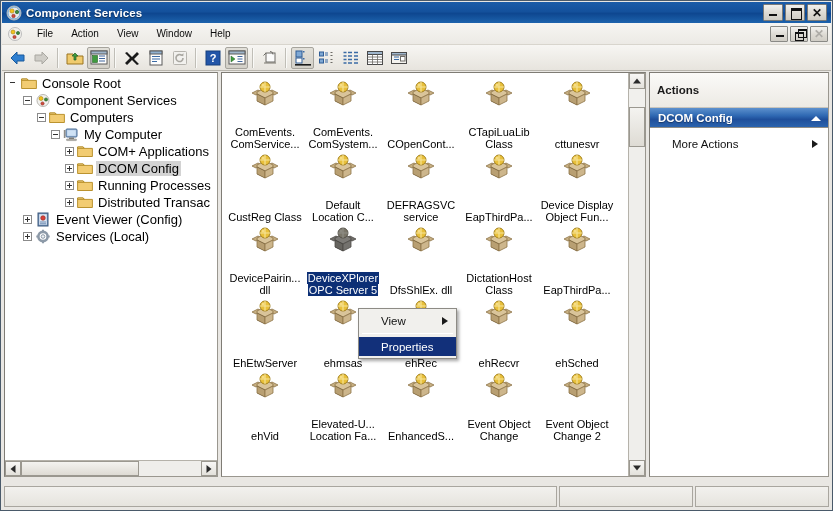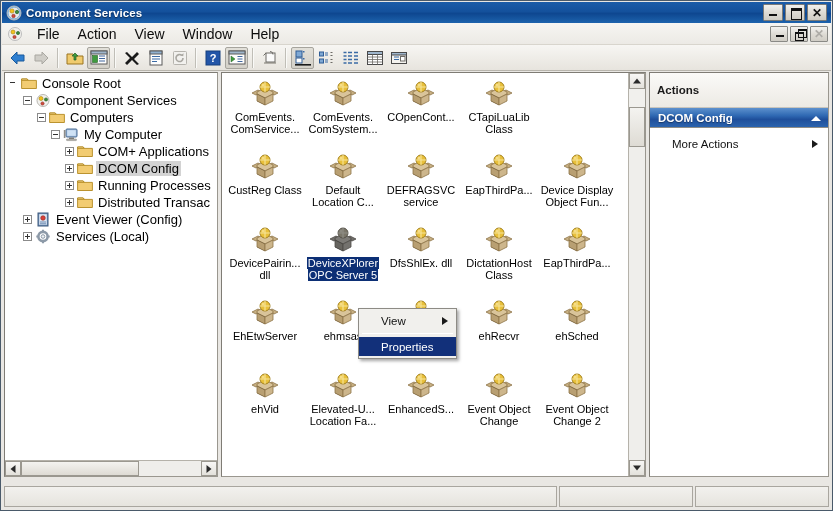--- a/index.html
+++ b/index.html
@@ -59,21 +59,21 @@
 
   
   .menubar {
     position: absolute; left: 1px; top: 22px; right: 1px; height: 22px;
     background: linear-gradient(to bottom, #f6f5f2 0%, #eceae5 100%);
     border-bottom: 1px solid #d8d5cd;
     display: flex; align-items: center;
   }
   .menubar .sysicon { width: 16px; height: 16px; margin: 0 5px 0 5px; position: relative; }
   .menuitem {
-    padding: 3px 9px; font-size: 14px; color: #0b0b0b; cursor: default;
+    padding: 3px 9px; font-size: 10px; color: #0b0b0b; cursor: default;
   }
   .mdibtns { margin-left: auto; display: flex; gap: 2px; padding-right: 3px; }
   .mdibtn {
     width: 18px; height: 16px;
     background: linear-gradient(to bottom, #f3f2ef 0%, #dddad3 55%, #d0cdc5 100%);
     border: 1px solid #8a8a86; border-radius: 1px; position: relative;
   }
   .mdibtn.dis .gl { color: #aeaca7; }
   .mdibtn.dis .g-close { color: #aeaca7; }
 
@@ -157,20 +157,21 @@
   .listinner { position: absolute; left: 0; top: 0; right: 17px; bottom: 0; overflow: hidden; }
   .grid {
     position: absolute; left: 4px; top: 4px;
     width: 395px;
   }
   .row { display: flex; }
   .cell {
     width: 78px; height: 73px;
     display: flex; flex-direction: column; align-items: center;
     padding-top: 2px;
+    justify-content: space-between;
   }
   .cellicon { width: 32px; height: 30px; position: relative; }
   .celllabel {
     margin-top: 2px; font-size: 11px; line-height: 12px; color: #000;
     text-align: center; width: 76px; word-break: break-word;
   }
   .celllabel .lbln { display: inline-block; padding: 0 1px; }
   .cell.selected .celllabel .lbln { background: #0c2f75; color: #ffffff; }
   .cell.selected .cellicon { filter: grayscale(0.85) brightness(0.62); }
 
@@ -607,20 +608,34 @@
                     <path d="M8 13 l8 -4 l8 4 v2 l-8 4 l-8 -4 Z" fill="#d9c49a" stroke="#8d7347" stroke-width="0.8"></path>
                     <path d="M8 15 v7 l8 4 v-7 Z" fill="#bda madness"></path>
                     <path d="M8 15 v7 l8 4 v-7 Z" fill="#b89f72" stroke="#8d7347" stroke-width="0.8"></path>
                     <path d="M24 15 v7 l-8 4 v-7 Z" fill="#cdb68c" stroke="#8d7347" stroke-width="0.8"></path>
                     <circle cx="16" cy="8" r="5" fill="#e8c03c" stroke="#9c7811" stroke-width="0.9"></circle>
                     <path d="M11 8 h10 M16 3 v10" stroke="#f6e49a" stroke-width="1.1"></path>
                     <circle cx="14" cy="6" r="1.5" fill="#f7e08e" opacity="0.9"></circle>
                   </svg></div>
                 <div class="celllabel"><span class="lbln">CTapiLuaLib</span><br><span class="lbln">Class</span></div>
               </div>
+              <div class="cell">
+                <div class="cellicon"><svg width="32" height="30" viewBox="0 0 32 30">
+                    <path d="M3 14 l6 -3 l4 2 l-6 3 Z" fill="#c9b184" stroke="#8d7347" stroke-width="0.8"></path>
+                    <path d="M29 14 l-6 -3 l-4 2 l6 3 Z" fill="#c9b184" stroke="#8d7347" stroke-width="0.8"></path>
+                    <path d="M8 13 l8 -4 l8 4 v2 l-8 4 l-8 -4 Z" fill="#d9c49a" stroke="#8d7347" stroke-width="0.8"></path>
+                    <path d="M8 15 v7 l8 4 v-7 Z" fill="#bda madness"></path>
+                    <path d="M8 15 v7 l8 4 v-7 Z" fill="#b89f72" stroke="#8d7347" stroke-width="0.8"></path>
+                    <path d="M24 15 v7 l-8 4 v-7 Z" fill="#cdb68c" stroke="#8d7347" stroke-width="0.8"></path>
+                    <circle cx="16" cy="8" r="5" fill="#e8c03c" stroke="#9c7811" stroke-width="0.9"></circle>
+                    <path d="M11 8 h10 M16 3 v10" stroke="#f6e49a" stroke-width="1.1"></path>
+                    <circle cx="14" cy="6" r="1.5" fill="#f7e08e" opacity="0.9"></circle>
+                  </svg></div>
+                <div class="celllabel"><span class="lbln">cttunesvr</span></div>
+              </div>
             </div>
             <div class="row">
               <div class="cell">
                 <div class="cellicon"><svg width="32" height="30" viewBox="0 0 32 30">
                     <path d="M3 14 l6 -3 l4 2 l-6 3 Z" fill="#c9b184" stroke="#8d7347" stroke-width="0.8"></path>
                     <path d="M29 14 l-6 -3 l-4 2 l6 3 Z" fill="#c9b184" stroke="#8d7347" stroke-width="0.8"></path>
                     <path d="M8 13 l8 -4 l8 4 v2 l-8 4 l-8 -4 Z" fill="#d9c49a" stroke="#8d7347" stroke-width="0.8"></path>
                     <path d="M8 15 v7 l8 4 v-7 Z" fill="#bda madness"></path>
                     <path d="M8 15 v7 l8 4 v-7 Z" fill="#b89f72" stroke="#8d7347" stroke-width="0.8"></path>
                     <path d="M24 15 v7 l-8 4 v-7 Z" fill="#cdb68c" stroke="#8d7347" stroke-width="0.8"></path>

